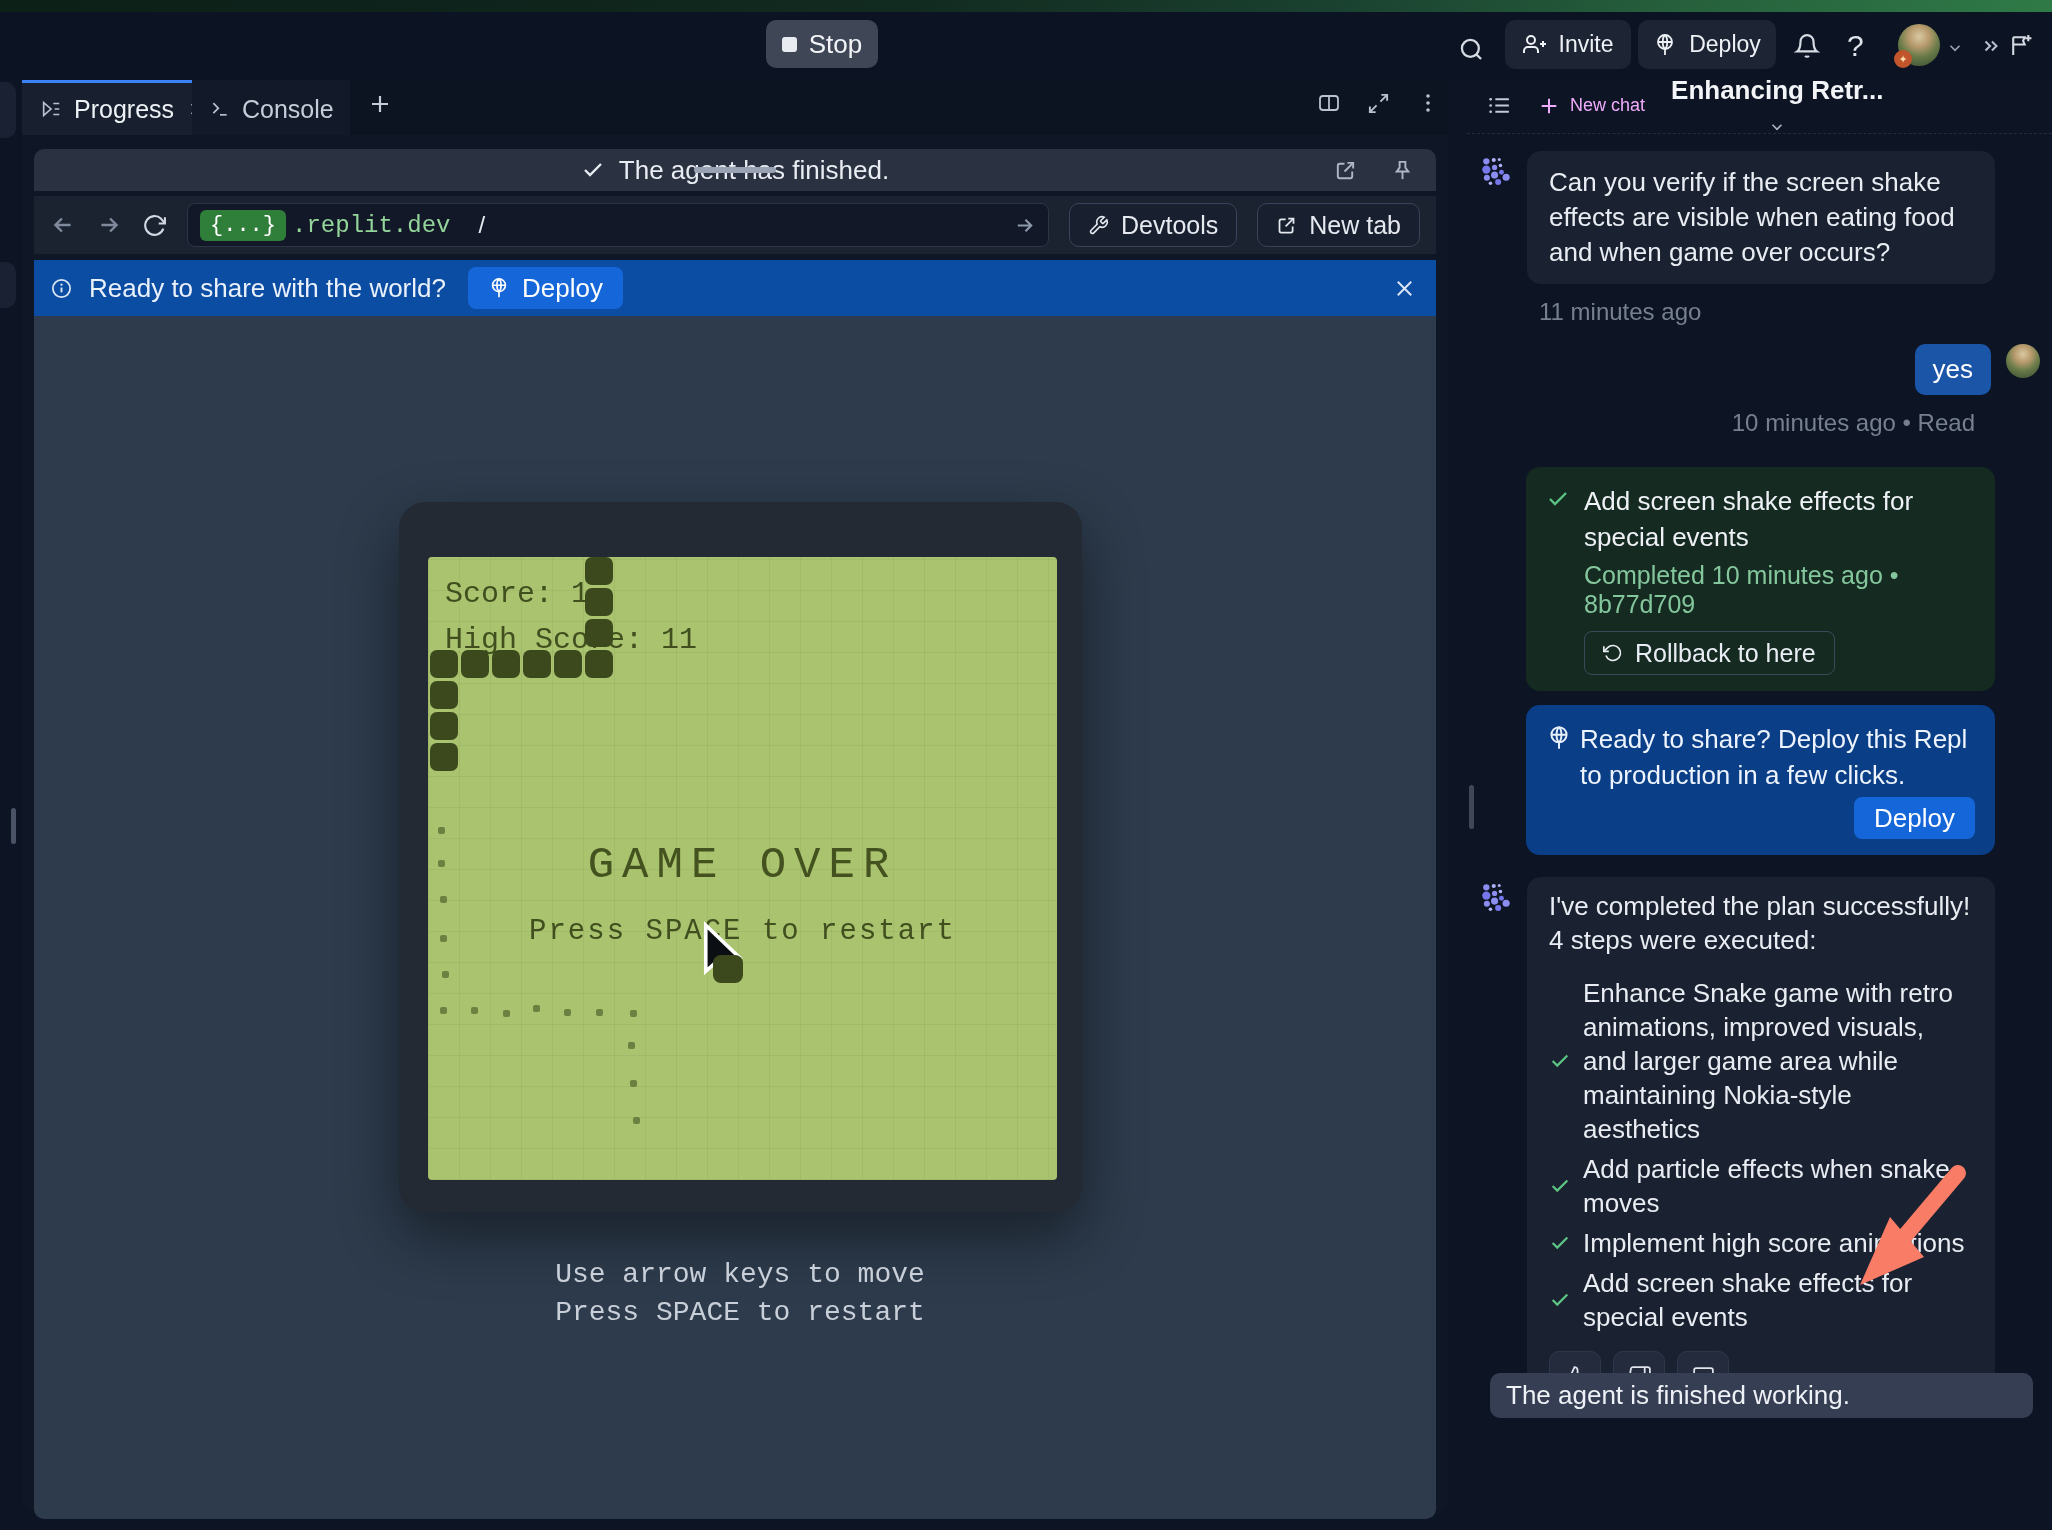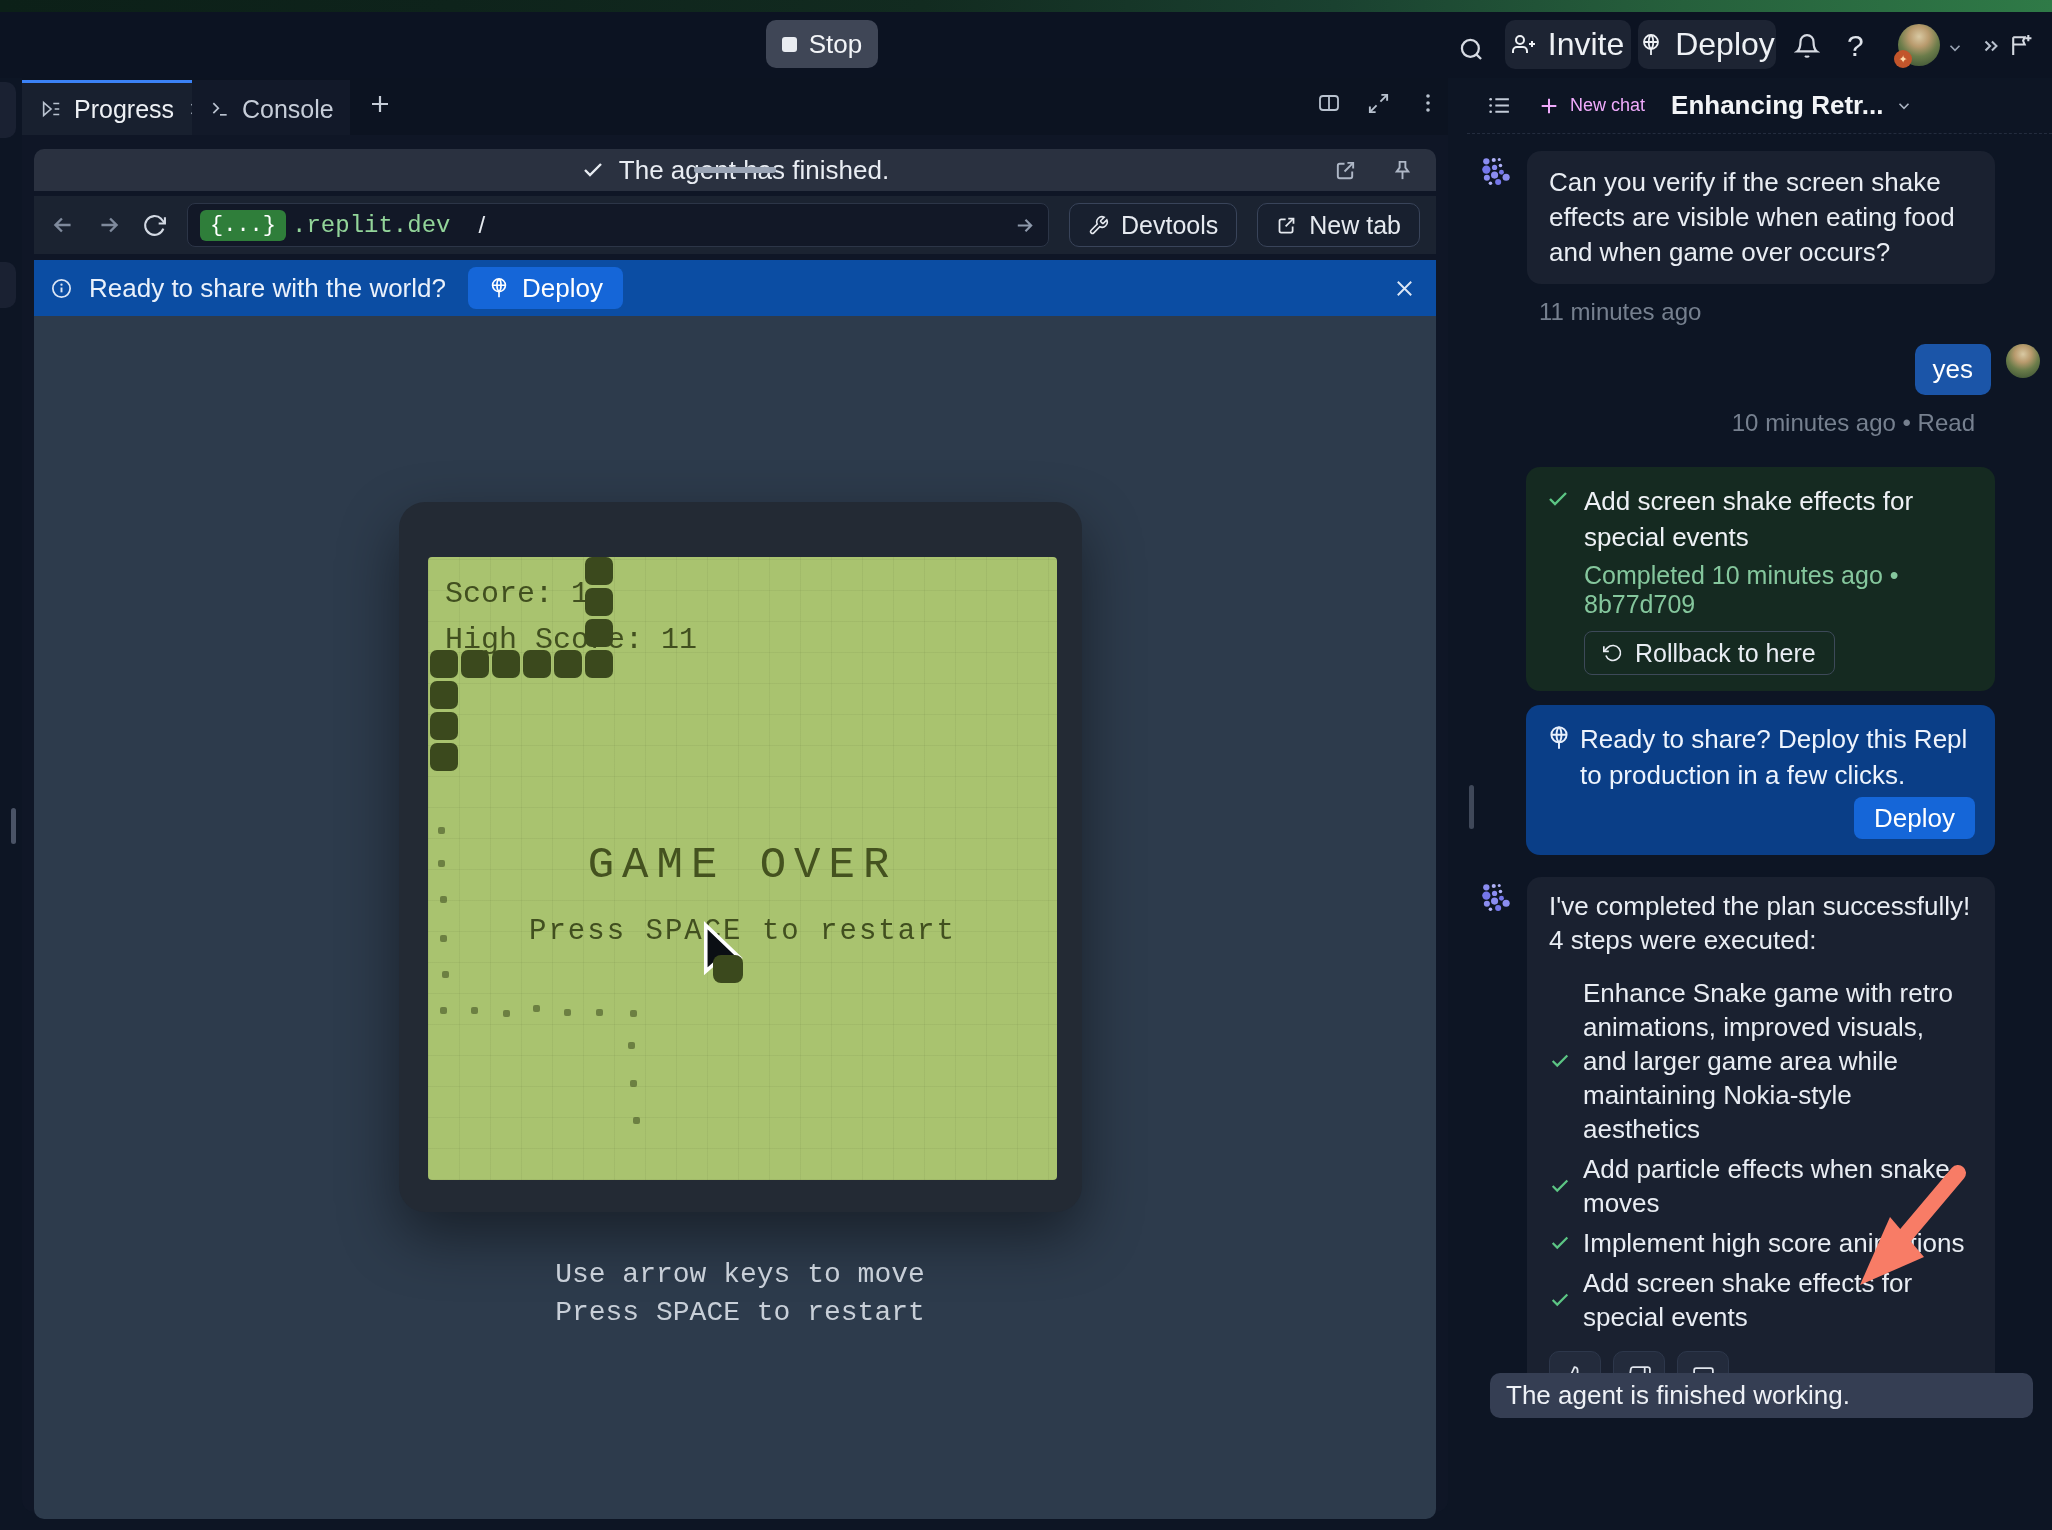--- a/index.html
+++ b/index.html
@@ -11,21 +11,21 @@
   .wall{ position:absolute; left:0; top:0; width:2052px; height:12px;
     background:linear-gradient(90deg,#0c2018 0%,#0e231b 22%,#122b20 45%,#1a4130 65%,#26603c 82%,#2f7a47 100%); }
 
   
   .topbar{ position:absolute; left:0; top:12px; width:2052px; height:66px; background:#0c1322; }
   .stop-btn{ position:absolute; left:766px; top:8px; width:112px; height:48px; background:#3f4656; border:none;
     border-radius:10px; color:#f2f4f7; font-size:26px; font-family:inherit; display:flex; align-items:center; justify-content:center; gap:12px; cursor:pointer;}
   .stop-square{ width:15px; height:15px; background:#e9ecf1; border-radius:3px; }
   .tb-icon{ position:absolute; color:#d6dae2; display:flex; align-items:center; justify-content:center; background:none; border:none; cursor:pointer;}
   .tb-btn{ position:absolute; top:8px; height:49px; background:#1d2433; border:none; border-radius:10px; color:#eef1f5;
-    font-size:32px; font-family:inherit; display:flex; align-items:center; justify-content:center; gap:12px; cursor:pointer; }
+    font-size:23px; font-family:inherit; display:flex; align-items:center; justify-content:center; gap:12px; cursor:pointer; }
   .avatar{ width:42px; height:42px; border-radius:50%;
     background:radial-gradient(circle at 50% 30%, #d8c9a3 0%, #b99b6e 28%, #6b7c4a 55%, #31492f 100%);
     position:absolute; left:1898px; top:12px; cursor:pointer; }
   .avatar .badge{ position:absolute; left:-4px; bottom:-2px; width:18px; height:18px; border-radius:50%;
     background:#c2552b; color:#ffd9a8; font-size:11px; display:flex; align-items:center; justify-content:center; }
   .help-glyph{ font-size:30px; color:#dfe3ea; }
 
   
   .rail{ position:absolute; left:0; top:78px; width:22px; height:1452px; }
   .rail .nub{ position:absolute; left:0; width:16px; background:#1a2132; border-radius:0 10px 10px 0; }
@@ -88,21 +88,21 @@
   .instructions{ position:absolute; left:10px; right:0; top:940px; text-align:center; font-family:"Liberation Mono", monospace;
     font-size:28px; color:#c8cfd8; line-height:38px; }
 
   
   .panel-divider{ position:absolute; left:1469px; top:785px; width:5px; height:44px; background:#3f4859; border-radius:3px; cursor:ew-resize;}
 
   
   .chat{ position:absolute; left:1467px; top:78px; width:585px; height:1452px; }
   .chat-header{ height:56px; display:flex; align-items:center; padding-left:20px; border-bottom:1px dashed #232c3e; color:#c3cbd8;}
   .chat-header .newchat{ display:flex; align-items:center; gap:10px; margin-left:26px; color:#f0abfc; font-size:18px; cursor:pointer;}
-  .chat-header .title{ margin-left:26px; font-size:26px; font-weight:bold; color:#f2f4f7; cursor:pointer; display:flex; align-items:center; gap:12px;}
+  .chat-header .title{ margin-left:26px; font-size:26px; font-weight:bold; color:#f2f4f7; cursor:pointer; display:flex; align-items:center; gap:12px;flex-direction:column;}
   .chat-header .hist{ cursor:pointer; display:flex;}
   .chat-scroll{ position:absolute; left:0; right:0; top:57px; bottom:154px; overflow:hidden; padding-top:16px; }
 
   .msg-row{ display:flex; gap:14px; padding:0 57px 0 13px; }
   .agent-logo{ flex:0 0 33px; width:33px; height:33px; margin-top:4px;}
   .msg-card{ flex:1; background:#1a2130; border-radius:14px; padding:14px 22px; font-size:26px; line-height:35px; color:#e9edf3;}
   .stamp{ margin:14px 0 18px 72px; font-size:24px; color:#76808f; }
   .user-row{ display:flex; justify-content:flex-end; align-items:flex-start; gap:15px; padding-right:12px; }
   .user-bubble{ background:var(--bubble_blue,#1b55a8); border-radius:10px; padding:10px 18px; font-size:26px; color:#fff;}
   .user-avatar{ width:34px; height:34px; border-radius:50%;

